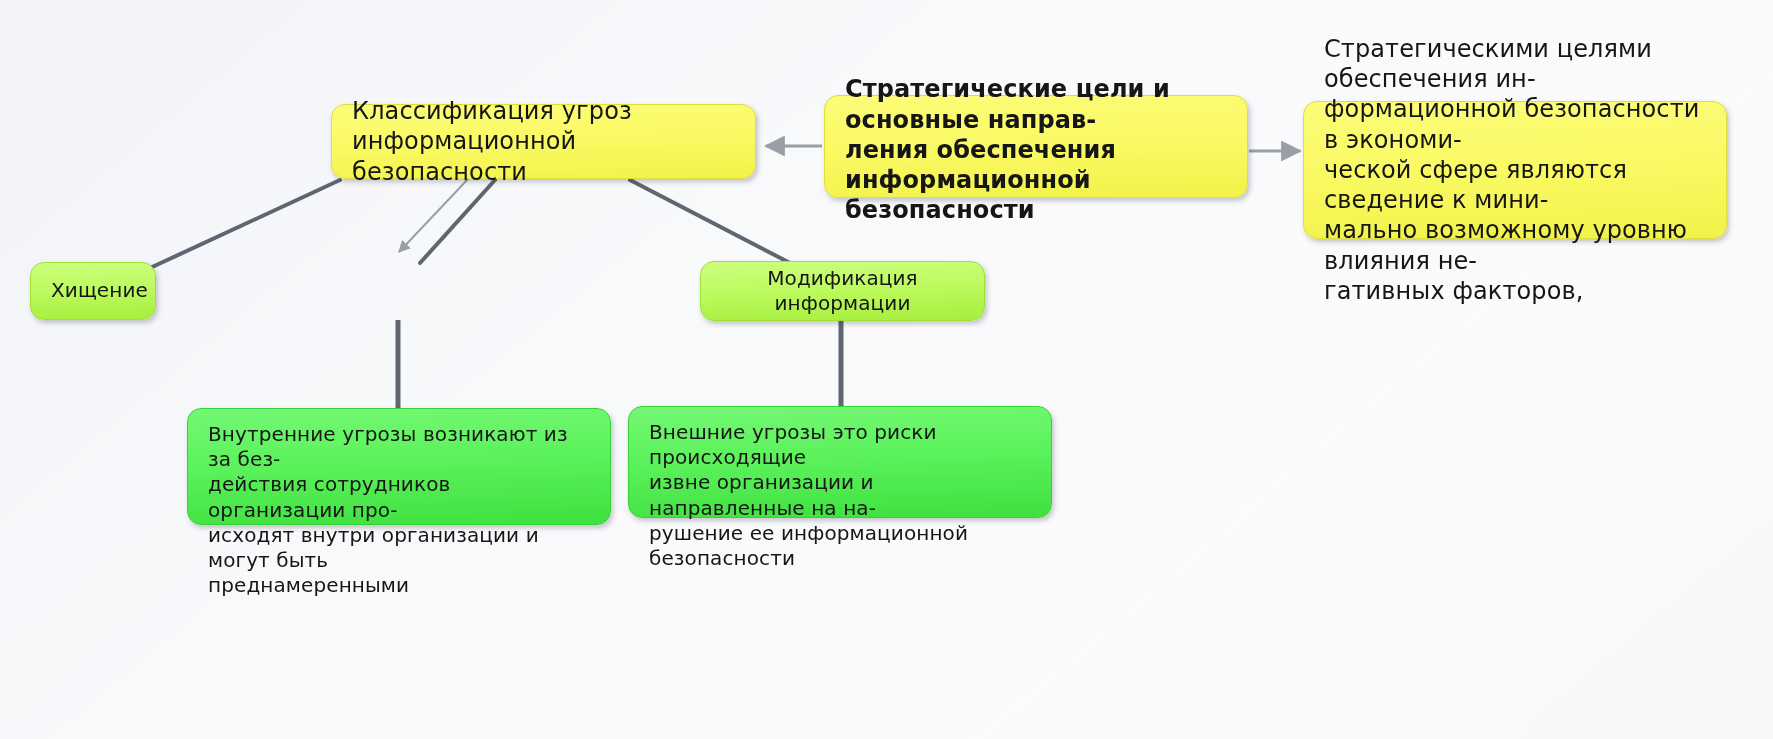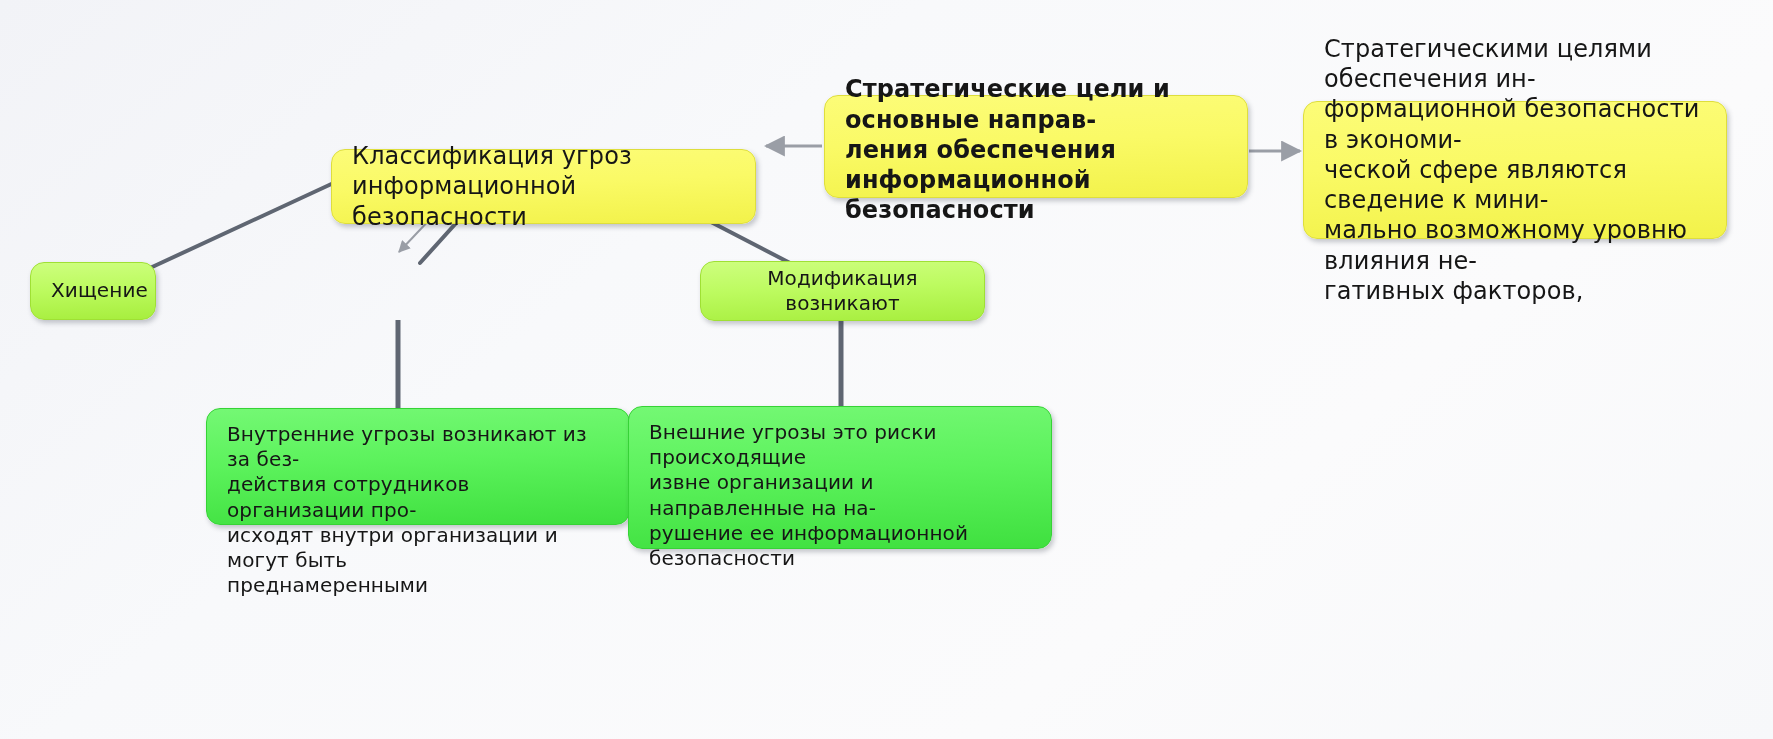--- a/index.html
+++ b/index.html
@@ -111,21 +111,21 @@
 
     <line x1="495" y1="180" x2="420" y2="263" stroke="#5f6672" stroke-width="4" stroke-linecap="round"></line>
 
     <line x1="630" y1="180" x2="790" y2="263" stroke="#5f6672" stroke-width="4" stroke-linecap="round"></line>
 
     <line x1="398" y1="320" x2="398" y2="410" stroke="#5f6672" stroke-width="5"></line>
 
     <line x1="841" y1="320" x2="841" y2="408" stroke="#5f6672" stroke-width="5"></line>
   </svg>
 
-  <div class="node yellow" style="left:331px; top:104px; width:425px; height:75px;margin-top:45px;">
+  <div class="node yellow" style="left:331px; top:104px; width:425px; height:75px;">
     <span class="txt">Классификация угроз информационной
 безопасности</span>
   </div>
 
   <div class="node yellow bold" style="left:824px; top:95px; width:424px; height:103px;">
     <span class="txt">Стратегические цели и основные направ-
 ления обеспечения информационной
 безопасности</span>
   </div>
 
@@ -136,30 +136,30 @@
 мально возможному уровню влияния не-
 гативных факторов,</span>
   </div>
 
   <div class="node lime oneline" style="left:30px; top:262px; width:126px; height:58px;text-align:right;">
     <span class="txt">Хищение</span>
   </div>
 
 
   <div class="node lime oneline" style="left:700px; top:261px; width:285px; height:60px;">
-    <span class="txt">Модификация возникают</span>
+    <span class="txt">Модификация информации</span>
   </div>
 
-  <div class="node green" style="left:187px; top:408px; width:424px; height:117px;margin-left:19px;">
+  <div class="node green" style="left:187px; top:408px; width:424px; height:117px;">
     <span class="txt">Внутренние угрозы возникают из за без-
 действия сотрудников организации про-
 исходят внутри организации и могут быть
 преднамеренными</span>
   </div>
 
-  <div class="node green" style="left:628px; top:406px; width:424px; height:143px;">
+  <div class="node green" style="left:628px; top:406px; width:424px; height:112px;">
     <span class="txt">Внешние угрозы это риски происходящие
 извне организации и направленные на на-
 рушение ее информационной
 безопасности</span>
   </div>
 
 </div>
 
 </body></html>

